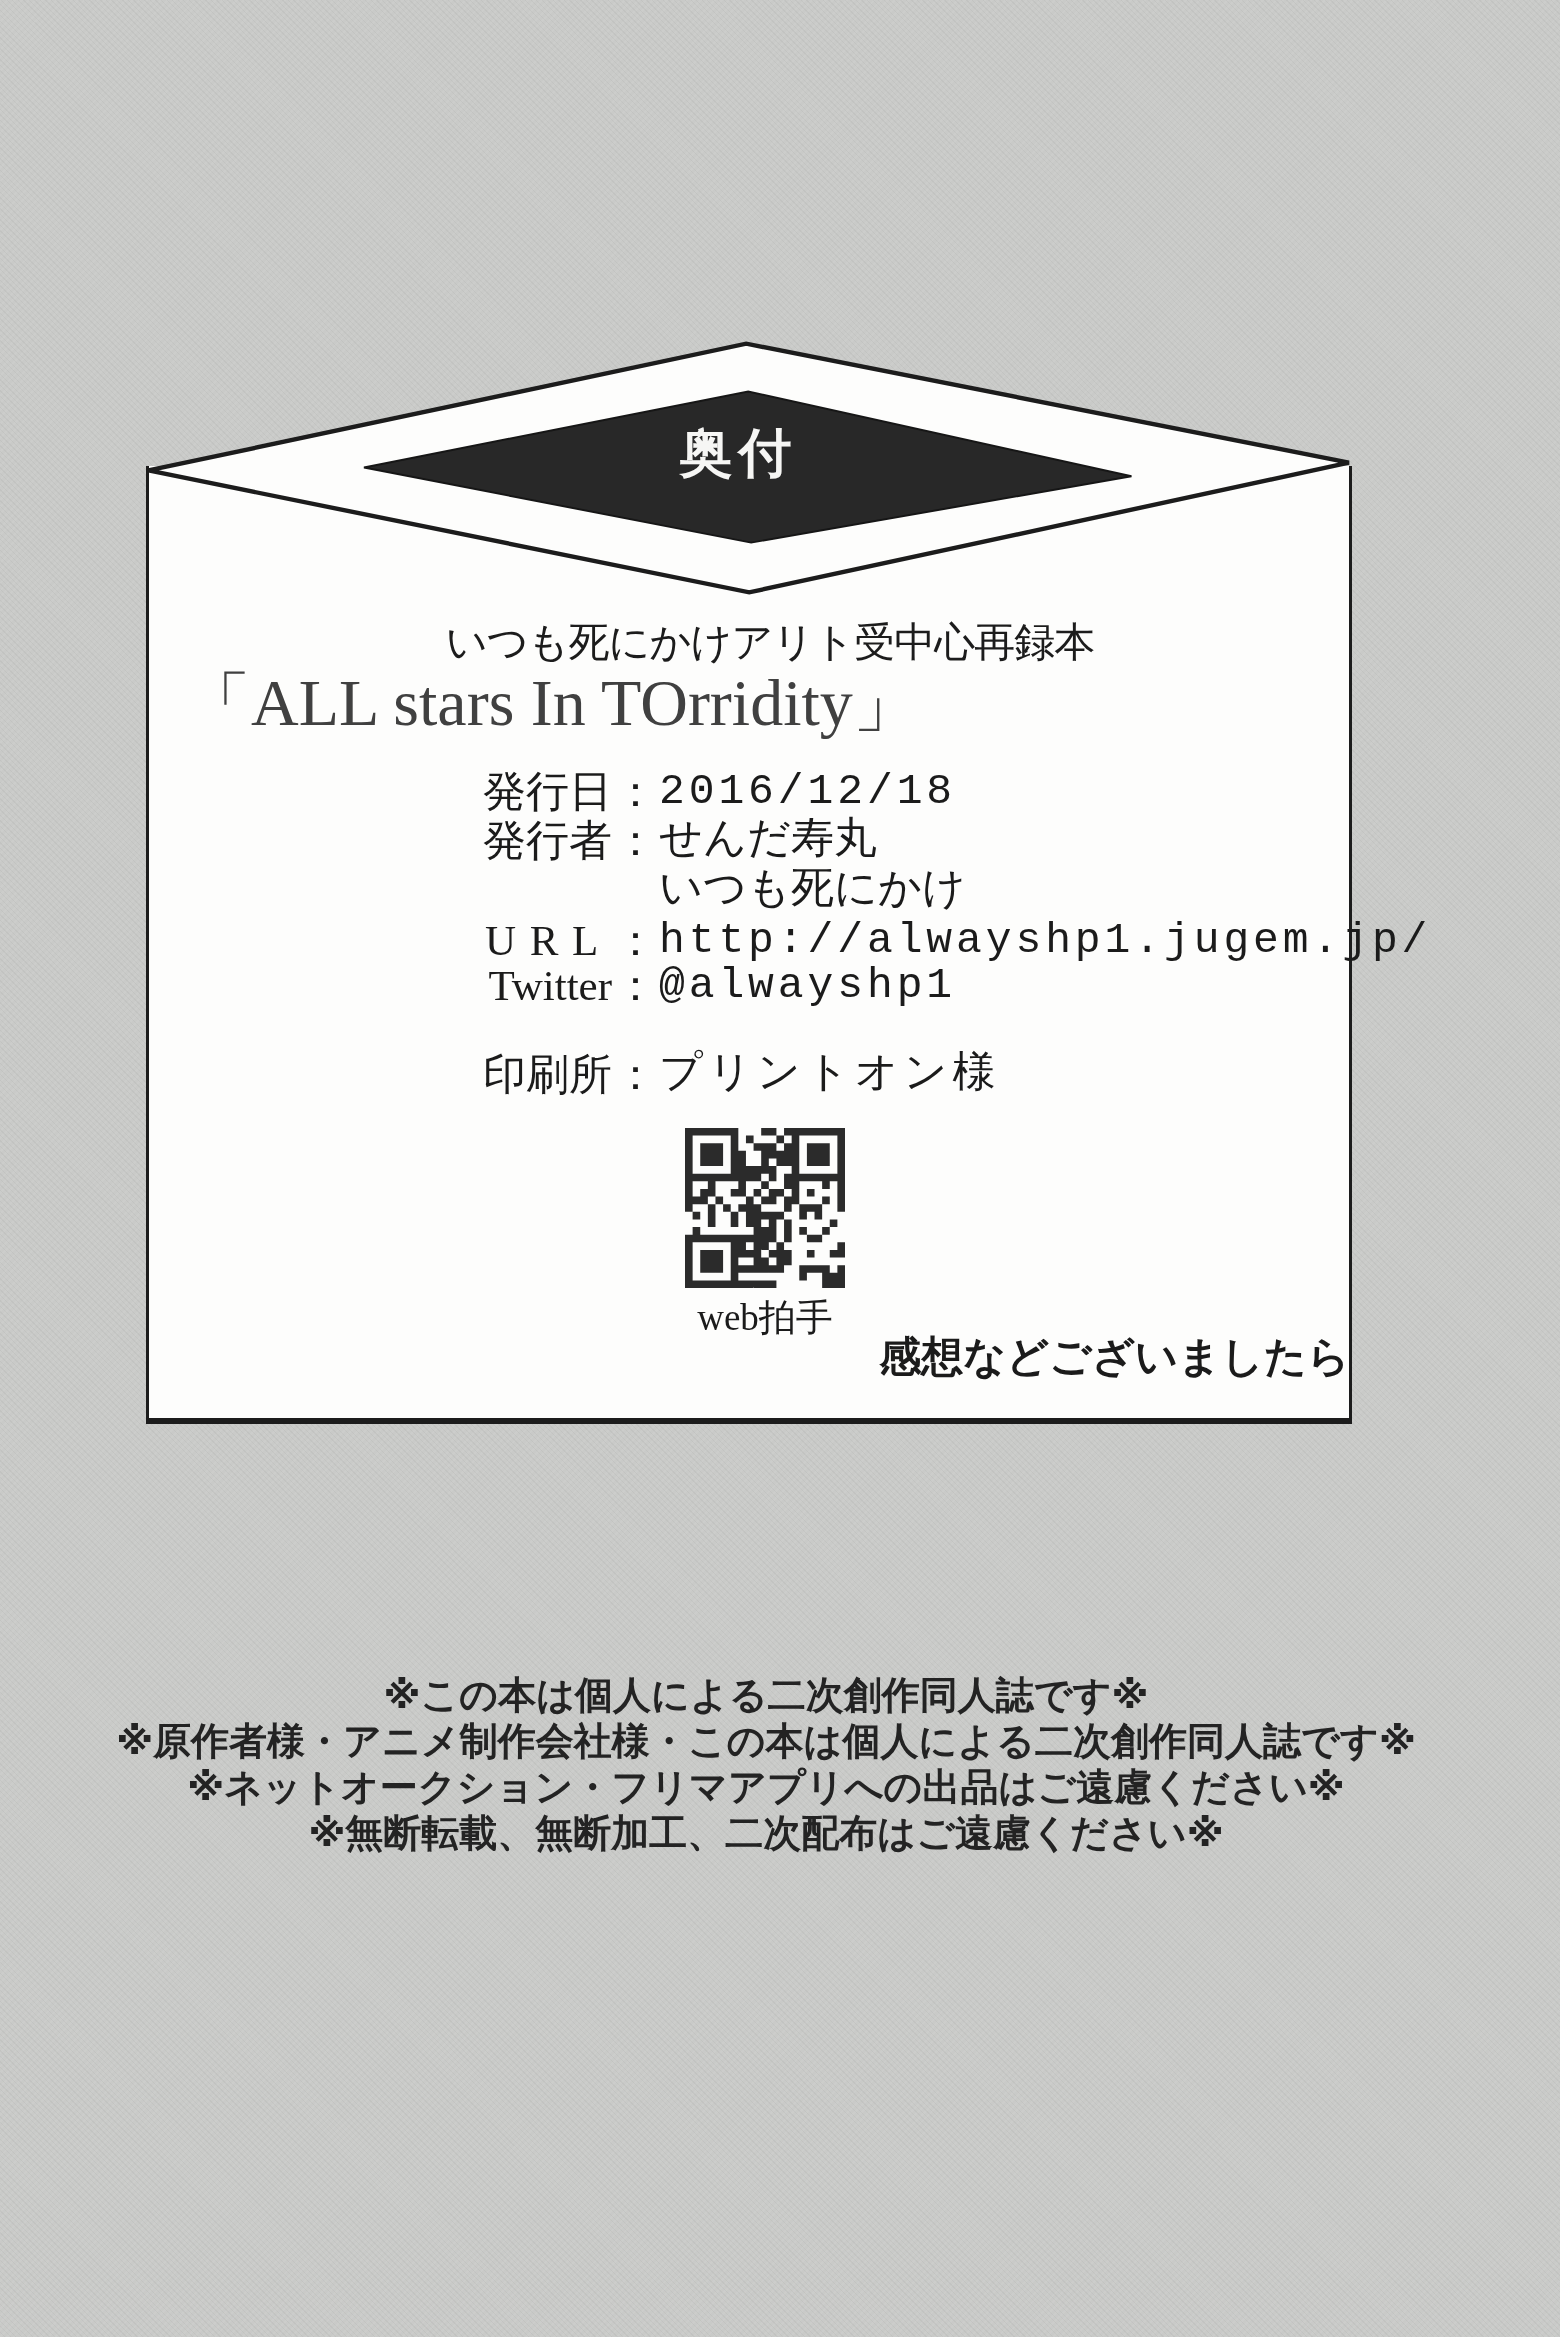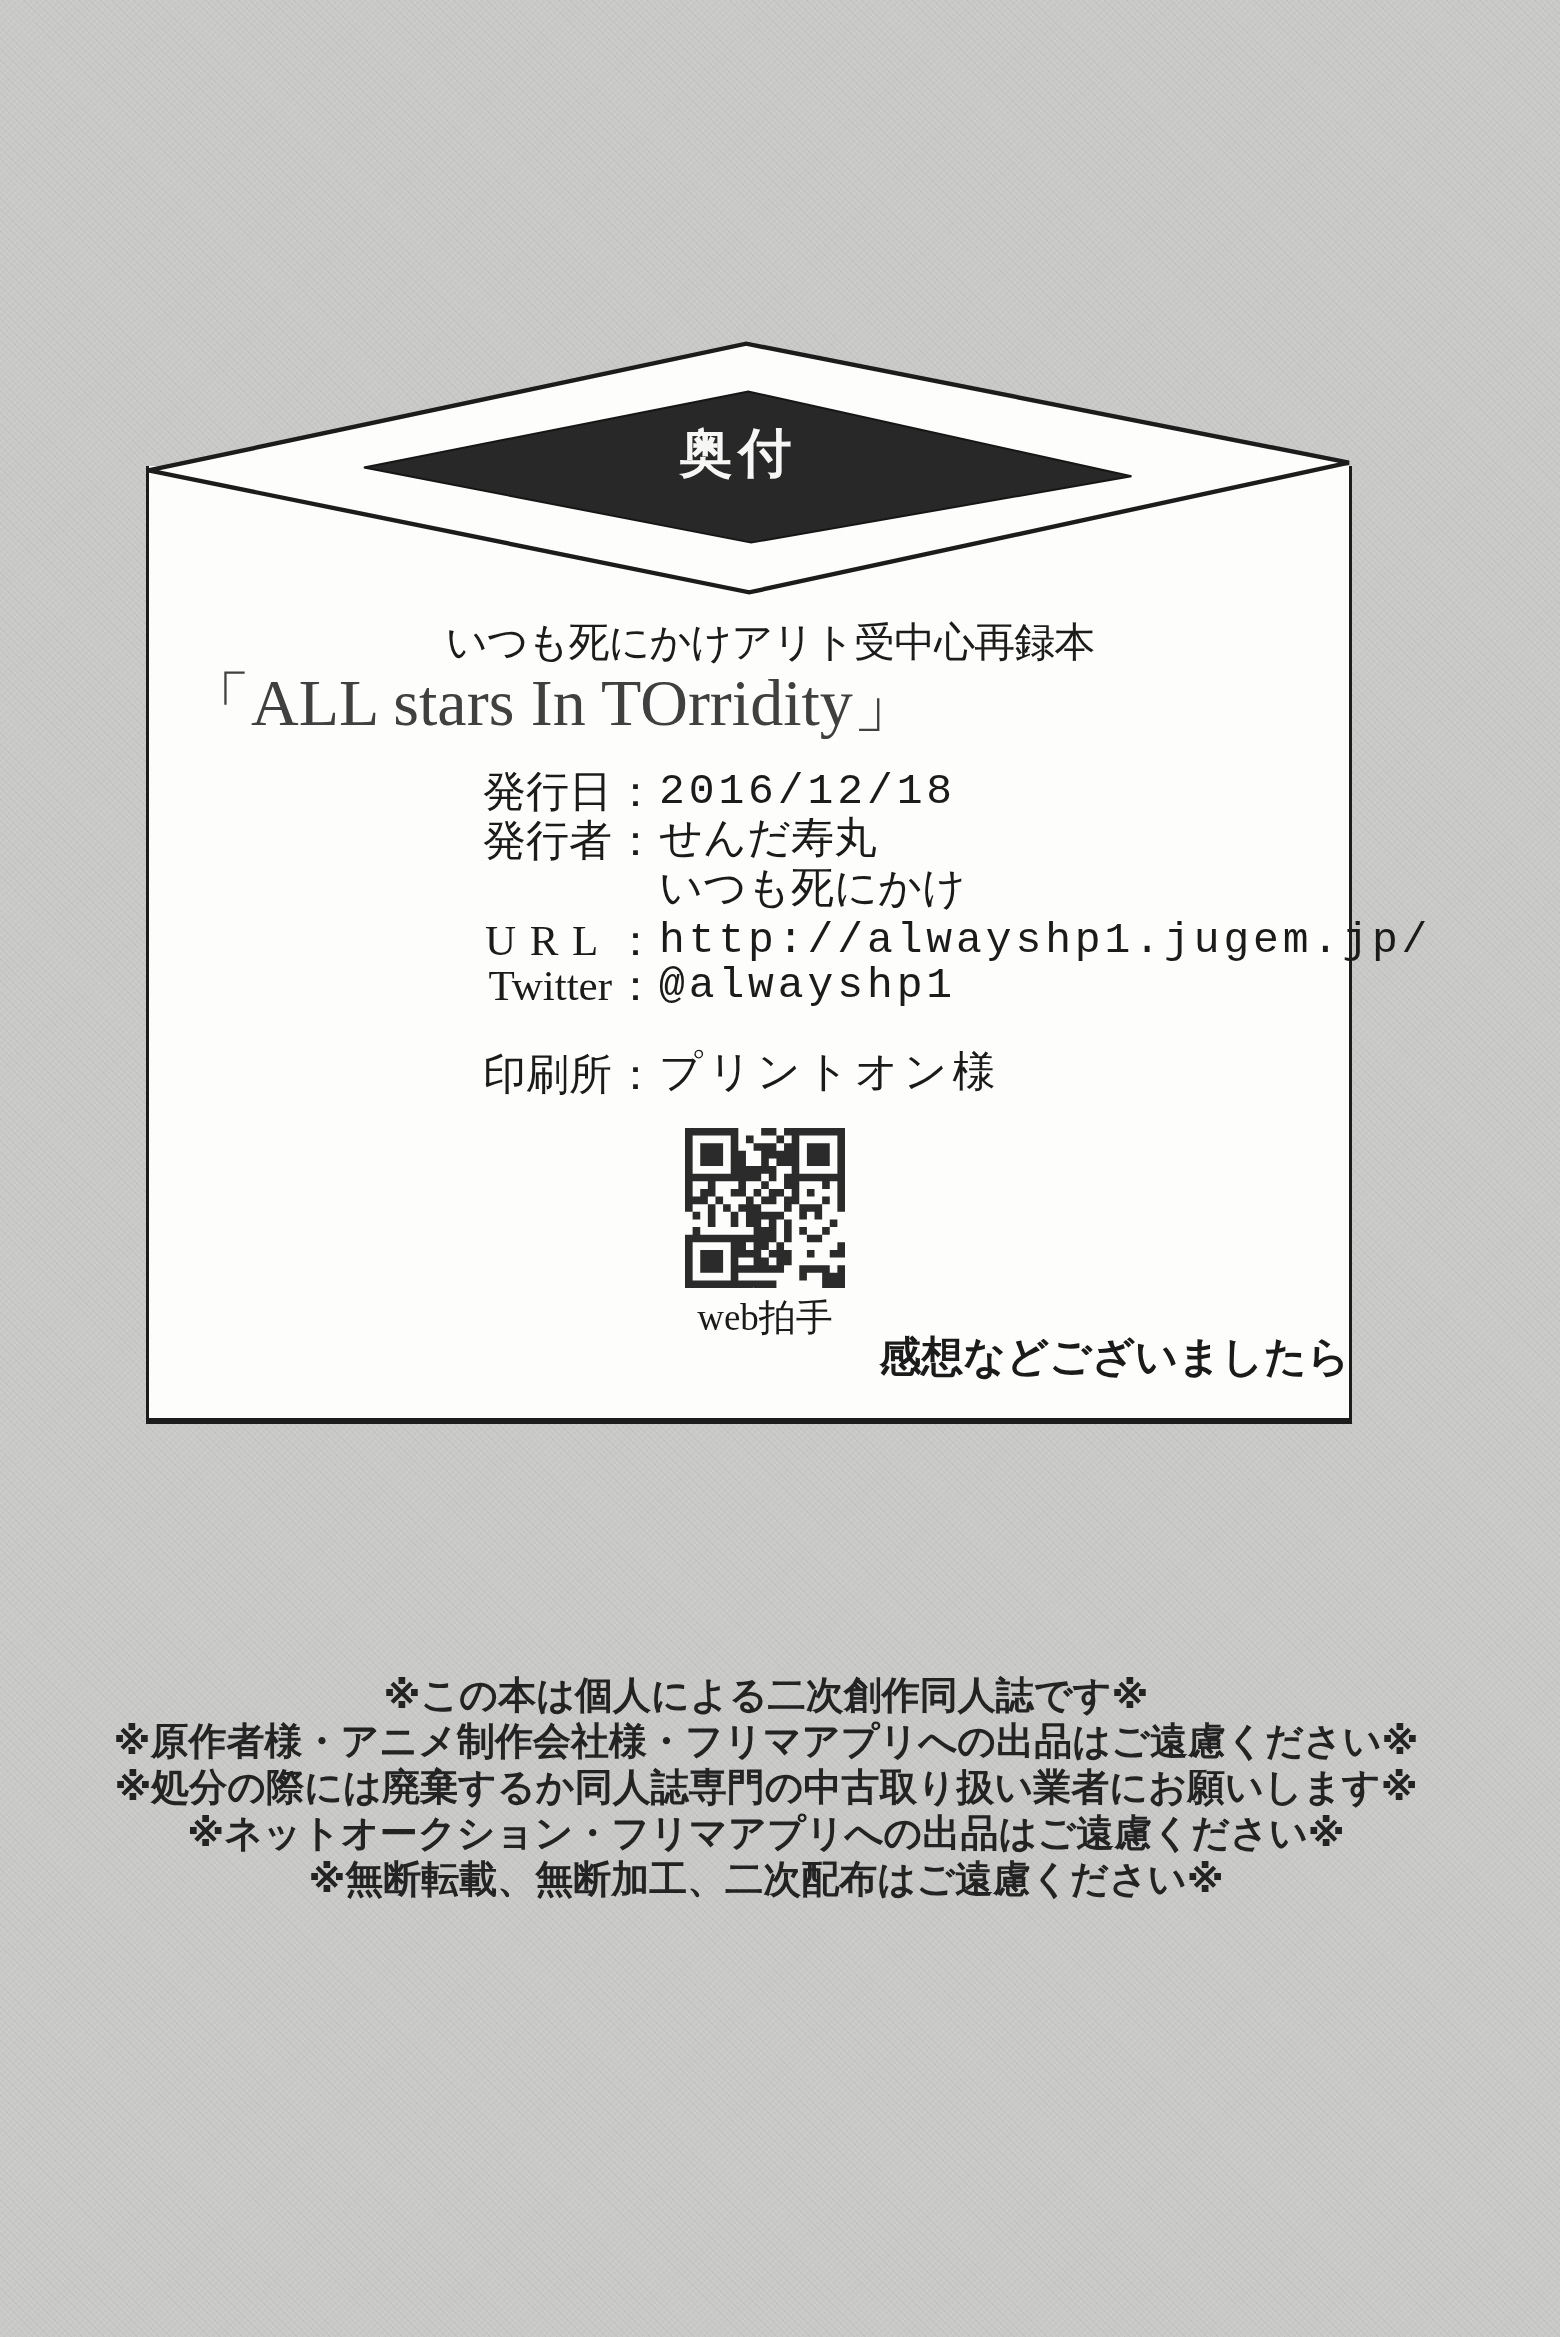--- a/index.html
+++ b/index.html
@@ -110,18 +110,17 @@
 <div class="abs qr">
   <svg viewBox="0 0 168 168">
       <path d="M0 0h8v8h-8zM8 0h8v8h-8zM16 0h8v8h-8zM24 0h8v8h-8zM32 0h8v8h-8zM40 0h8v8h-8zM48 0h8v8h-8zM80 0h8v8h-8zM88 0h8v8h-8zM104 0h8v8h-8zM112 0h8v8h-8zM120 0h8v8h-8zM128 0h8v8h-8zM136 0h8v8h-8zM144 0h8v8h-8zM152 0h8v8h-8zM160 0h8v8h-8zM0 8h8v8h-8zM48 8h8v8h-8zM64 8h8v8h-8zM96 8h8v8h-8zM112 8h8v8h-8zM160 8h8v8h-8zM0 16h8v8h-8zM16 16h8v8h-8zM24 16h8v8h-8zM32 16h8v8h-8zM48 16h8v8h-8zM72 16h8v8h-8zM80 16h8v8h-8zM88 16h8v8h-8zM104 16h8v8h-8zM112 16h8v8h-8zM128 16h8v8h-8zM136 16h8v8h-8zM144 16h8v8h-8zM160 16h8v8h-8zM0 24h8v8h-8zM16 24h8v8h-8zM24 24h8v8h-8zM32 24h8v8h-8zM48 24h8v8h-8zM56 24h8v8h-8zM80 24h8v8h-8zM88 24h8v8h-8zM96 24h8v8h-8zM104 24h8v8h-8zM112 24h8v8h-8zM128 24h8v8h-8zM136 24h8v8h-8zM144 24h8v8h-8zM160 24h8v8h-8zM0 32h8v8h-8zM16 32h8v8h-8zM24 32h8v8h-8zM32 32h8v8h-8zM48 32h8v8h-8zM56 32h8v8h-8zM80 32h8v8h-8zM96 32h8v8h-8zM104 32h8v8h-8zM112 32h8v8h-8zM128 32h8v8h-8zM136 32h8v8h-8zM144 32h8v8h-8zM160 32h8v8h-8zM0 40h8v8h-8zM48 40h8v8h-8zM56 40h8v8h-8zM64 40h8v8h-8zM72 40h8v8h-8zM80 40h8v8h-8zM88 40h8v8h-8zM112 40h8v8h-8zM160 40h8v8h-8zM0 48h8v8h-8zM8 48h8v8h-8zM16 48h8v8h-8zM24 48h8v8h-8zM32 48h8v8h-8zM40 48h8v8h-8zM48 48h8v8h-8zM56 48h8v8h-8zM64 48h8v8h-8zM72 48h8v8h-8zM88 48h8v8h-8zM104 48h8v8h-8zM112 48h8v8h-8zM120 48h8v8h-8zM128 48h8v8h-8zM136 48h8v8h-8zM144 48h8v8h-8zM152 48h8v8h-8zM160 48h8v8h-8zM0 56h8v8h-8zM24 56h8v8h-8zM56 56h8v8h-8zM80 56h8v8h-8zM104 56h8v8h-8zM112 56h8v8h-8zM144 56h8v8h-8zM160 56h8v8h-8zM0 64h8v8h-8zM16 64h8v8h-8zM24 64h8v8h-8zM48 64h8v8h-8zM56 64h8v8h-8zM72 64h8v8h-8zM88 64h8v8h-8zM96 64h8v8h-8zM112 64h8v8h-8zM128 64h8v8h-8zM160 64h8v8h-8zM0 72h8v8h-8zM8 72h8v8h-8zM16 72h8v8h-8zM32 72h8v8h-8zM64 72h8v8h-8zM80 72h8v8h-8zM88 72h8v8h-8zM104 72h8v8h-8zM112 72h8v8h-8zM144 72h8v8h-8zM160 72h8v8h-8zM0 80h8v8h-8zM24 80h8v8h-8zM40 80h8v8h-8zM56 80h8v8h-8zM64 80h8v8h-8zM72 80h8v8h-8zM104 80h8v8h-8zM120 80h8v8h-8zM128 80h8v8h-8zM136 80h8v8h-8zM160 80h8v8h-8zM8 88h8v8h-8zM24 88h8v8h-8zM48 88h8v8h-8zM64 88h8v8h-8zM72 88h8v8h-8zM80 88h8v8h-8zM88 88h8v8h-8zM96 88h8v8h-8zM120 88h8v8h-8zM136 88h8v8h-8zM24 96h8v8h-8zM48 96h8v8h-8zM64 96h8v8h-8zM72 96h8v8h-8zM88 96h8v8h-8zM104 96h8v8h-8zM152 96h8v8h-8zM8 104h8v8h-8zM72 104h8v8h-8zM80 104h8v8h-8zM88 104h8v8h-8zM104 104h8v8h-8zM120 104h8v8h-8zM144 104h8v8h-8zM0 112h8v8h-8zM8 112h8v8h-8zM16 112h8v8h-8zM24 112h8v8h-8zM32 112h8v8h-8zM40 112h8v8h-8zM48 112h8v8h-8zM56 112h8v8h-8zM64 112h8v8h-8zM72 112h8v8h-8zM80 112h8v8h-8zM88 112h8v8h-8zM104 112h8v8h-8zM128 112h8v8h-8zM136 112h8v8h-8zM0 120h8v8h-8zM48 120h8v8h-8zM56 120h8v8h-8zM72 120h8v8h-8zM80 120h8v8h-8zM96 120h8v8h-8zM160 120h8v8h-8zM0 128h8v8h-8zM16 128h8v8h-8zM24 128h8v8h-8zM32 128h8v8h-8zM48 128h8v8h-8zM56 128h8v8h-8zM64 128h8v8h-8zM72 128h8v8h-8zM88 128h8v8h-8zM96 128h8v8h-8zM104 128h8v8h-8zM128 128h8v8h-8zM152 128h8v8h-8zM160 128h8v8h-8zM0 136h8v8h-8zM16 136h8v8h-8zM24 136h8v8h-8zM32 136h8v8h-8zM48 136h8v8h-8zM72 136h8v8h-8zM80 136h8v8h-8zM96 136h8v8h-8zM104 136h8v8h-8zM0 144h8v8h-8zM16 144h8v8h-8zM24 144h8v8h-8zM32 144h8v8h-8zM48 144h8v8h-8zM56 144h8v8h-8zM64 144h8v8h-8zM72 144h8v8h-8zM80 144h8v8h-8zM88 144h8v8h-8zM96 144h8v8h-8zM120 144h8v8h-8zM128 144h8v8h-8zM136 144h8v8h-8zM144 144h8v8h-8zM160 144h8v8h-8zM0 152h8v8h-8zM48 152h8v8h-8zM120 152h8v8h-8zM144 152h8v8h-8zM152 152h8v8h-8zM160 152h8v8h-8zM0 160h8v8h-8zM8 160h8v8h-8zM16 160h8v8h-8zM24 160h8v8h-8zM32 160h8v8h-8zM40 160h8v8h-8zM48 160h8v8h-8zM56 160h8v8h-8zM64 160h8v8h-8zM72 160h8v8h-8zM80 160h8v8h-8zM88 160h8v8h-8zM144 160h8v8h-8zM152 160h8v8h-8zM160 160h8v8h-8z" fill="#2b2b2b"></path>
     </svg>
 </div>
 <div class="abs qr-caption">web拍手</div>
 <div class="abs qr-note">感想などございましたら</div>
 
 <div class="abs disclaimers">
   <div>※この本は個人による二次創作同人誌です※</div>
-  <div>※原作者様・アニメ制作会社様・フリマアプリへの出品はご遠慮ください※</div>
-  <div>※処分の際には廃棄するか同人誌専門の中古取り扱い業者にお願いします※</div>
+  <div>※原作者様・アニメ制作会社様・この本は個人による二次創作同人誌です※</div>
   <div>※ネットオークション・フリマアプリへの出品はご遠慮ください※</div>
   <div>※無断転載、無断加工、二次配布はご遠慮ください※</div>
 </div>
 
 
 </body></html>

